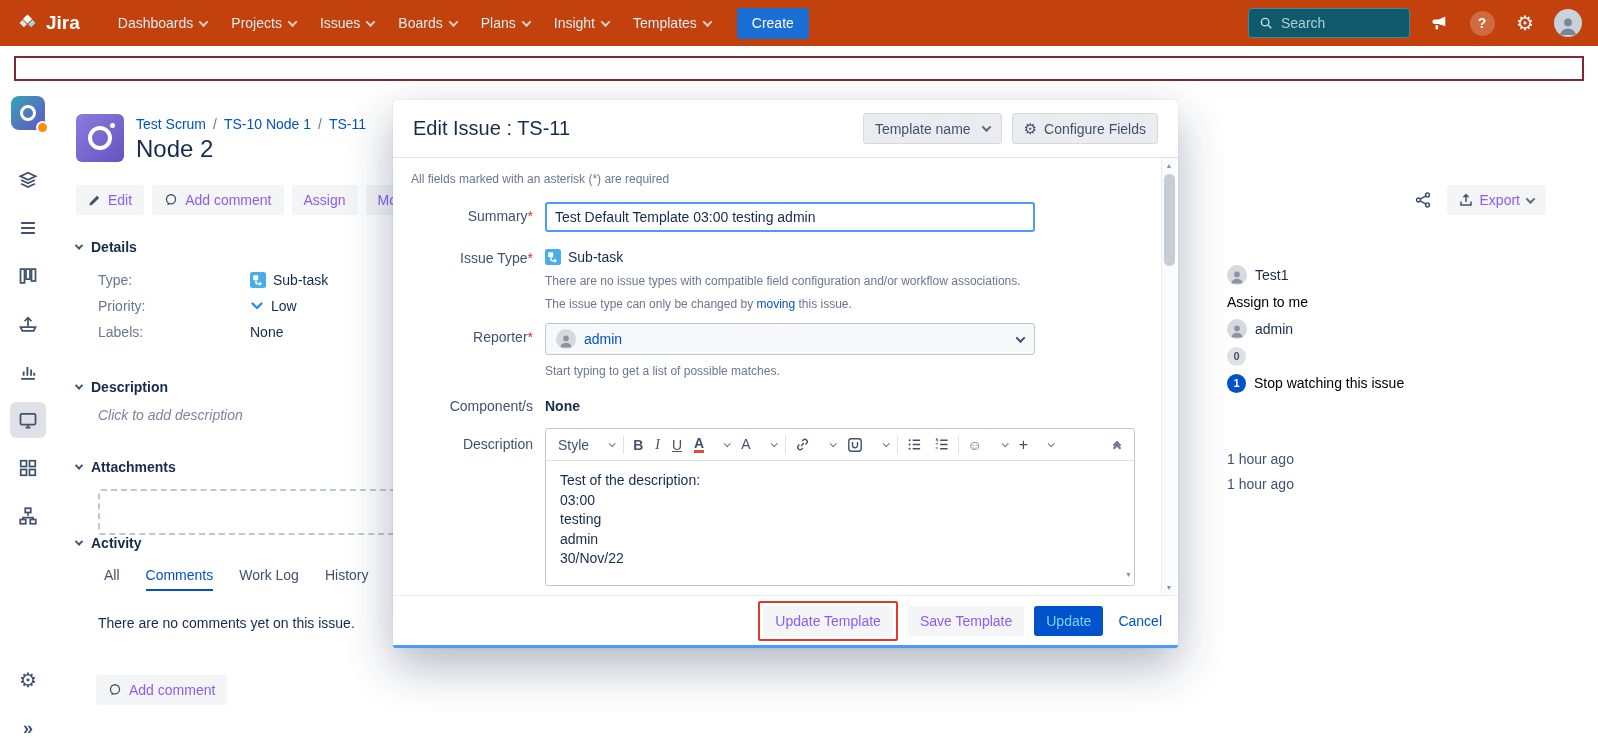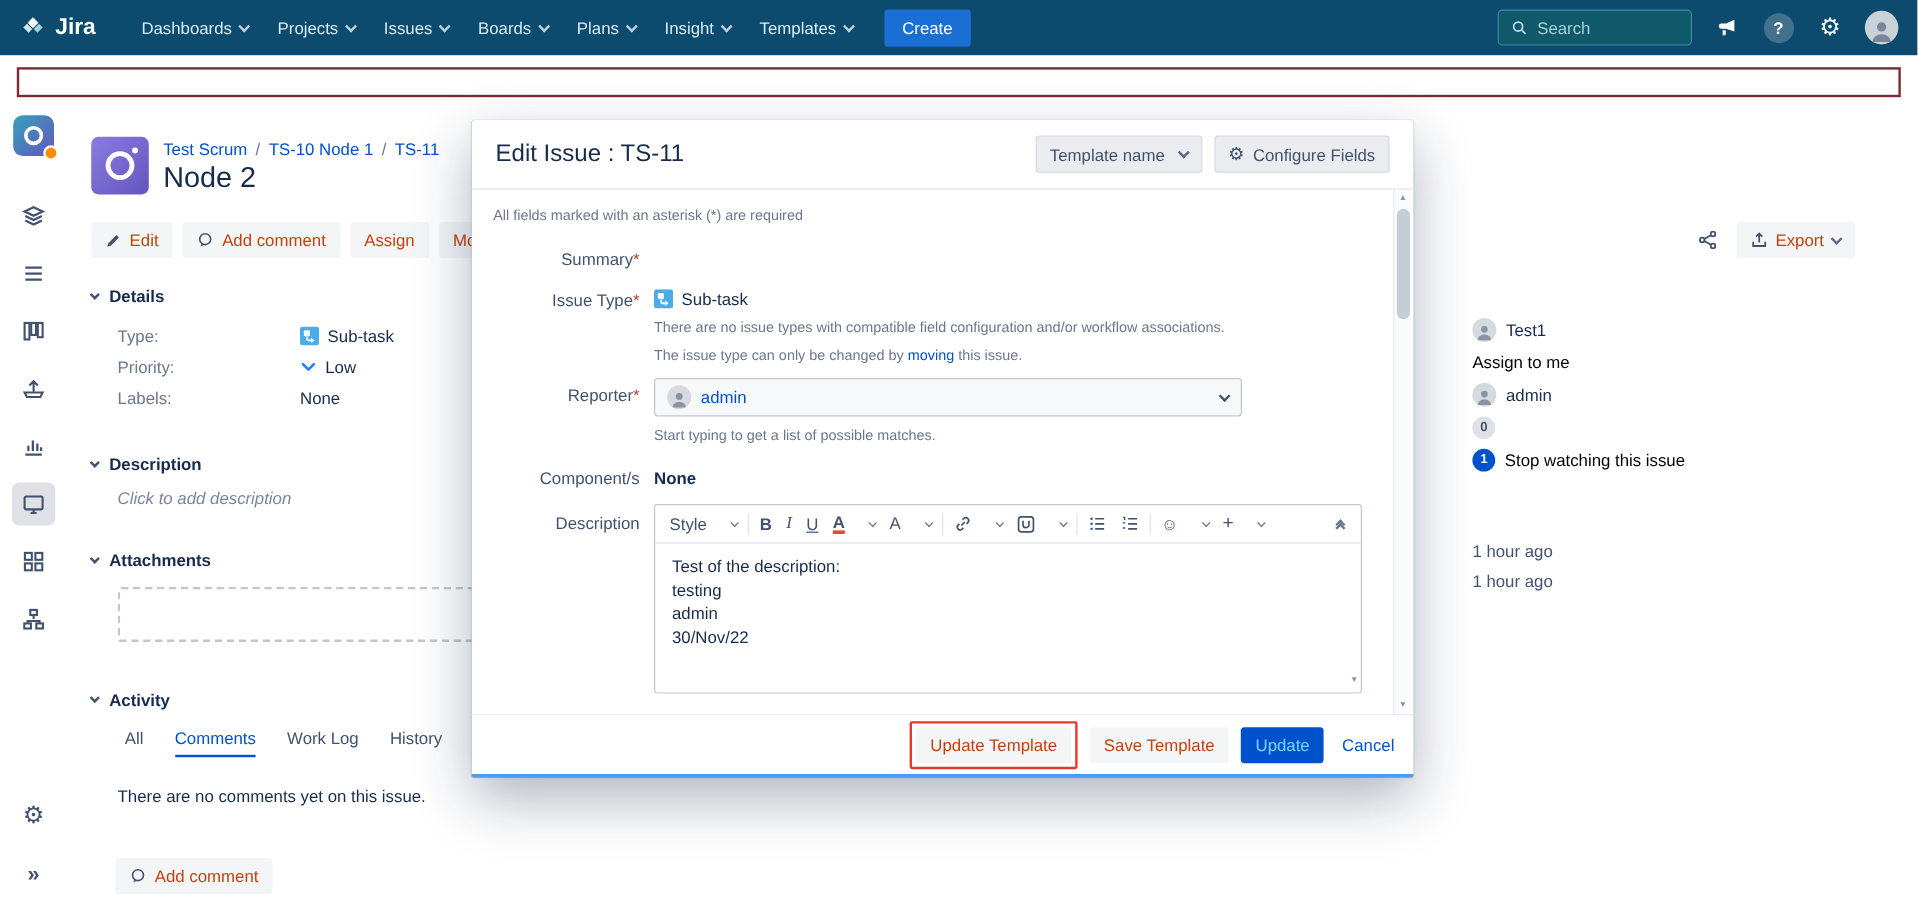--- a/index.html
+++ b/index.html
@@ -8,21 +8,21 @@
     position: relative;
     font-family: "Liberation Sans", sans-serif;
     font-size: 14px;
     color: #172b4d;
     background: #fff;
     overflow: hidden;
   }
   
   .nav {
     position:absolute; top:0; left:0; right:0; height:46px;
-    background:#0c4a6e; display:flex; align-items:center;
+    background:#c2410c; display:flex; align-items:center;
     padding:0 16px; color:#fff; z-index:6;
   }
   .nav-logo { display:flex; align-items:center; gap:7px; font-size:19px; font-weight:bold; margin-right:26px; cursor:pointer; }
   .nav-item { display:flex; align-items:center; gap:7px; color:#d9ecf1; margin:0 12px; cursor:pointer; white-space:nowrap; }
   .chev { width:7px; height:7px; border-right:2px solid currentColor; border-bottom:2px solid currentColor; display:inline-block; transform:rotate(45deg) translate(-1px,-1px); opacity:.85; }
   .create-btn { background:#1a6fd4; color:#fff; border:none; border-radius:3px; height:31px; padding:0 15px; font-size:14px; font-family:inherit; margin-left:14px; cursor:pointer; }
   .nav-right { margin-left:auto; display:flex; align-items:center; gap:15px; }
   .search-box { display:flex; align-items:center; gap:8px; background:#10596a; border:1px solid #3d8c9c; border-radius:4px; height:30px; width:162px; padding:0 10px; }
   .search-box input { background:transparent; border:none; outline:none; color:#eaf6f9; width:112px; font-size:14px; font-family:inherit; }
   .search-box input::placeholder { color:#a9cfd9; }
@@ -45,21 +45,21 @@
   
   .main { position:absolute; top:88px; left:56px; right:0; bottom:0; overflow:hidden; }
   .issue-header { display:flex; gap:12px; padding:26px 0 0 20px; }
   .proj-avatar { position:relative; width:48px; height:48px; border-radius:6px; background:linear-gradient(135deg,#8a7ce0,#6554c0); flex:none; cursor:pointer; }
   .proj-avatar::after { content:""; position:absolute; inset:12px; border-radius:50%; border:4px solid #fff; }
   .proj-avatar::before { content:""; position:absolute; right:9px; top:9px; width:5px; height:5px; border-radius:50%; background:#fff; }
   .crumbs { display:flex; align-items:center; gap:7px; font-size:14px; color:#6b778c; padding-top:2px; }
   .crumb { color:#0052cc; cursor:pointer; }
   .issue-title { font-size:24px; font-weight:500; color:#172b4d; margin-top:3px; }
   .action-row { display:flex; align-items:center; gap:8px; margin:22px 52px 0 20px; }
-  .btn { display:inline-flex; align-items:center; gap:7px; height:30px; padding:0 12px; background:#f4f5f7; border:none; border-radius:3px; color:#c2410c; font-size:14px; font-family:inherit; cursor:pointer; white-space:nowrap; }
+  .btn { display:inline-flex; align-items:center; gap:7px; height:30px; padding:0 12px; background:#f4f5f7; border:none; border-radius:3px; color:#8b5cf6; font-size:14px; font-family:inherit; cursor:pointer; white-space:nowrap; }
   .right-actions { margin-left:auto; display:flex; align-items:center; gap:12px; }
   .icon-only { background:transparent; padding:0 4px; }
   .section { margin-left:20px; }
   .sec-head { display:flex; align-items:center; gap:9px; font-weight:bold; color:#172b4d; cursor:pointer; }
   .sec-chev { width:6px; height:6px; border-right:2px solid #42526e; border-bottom:2px solid #42526e; transform:rotate(45deg) translate(-1px,-1px); }
   .fields { margin:12px 0 0 22px; }
   .frow { display:flex; padding:5px 0; align-items:center; }
   .flab { width:152px; color:#6b778c; }
   .fval { display:flex; align-items:center; gap:7px; color:#172b4d; }
   .desc-placeholder { margin:12px 0 0 22px; font-style:italic; color:#7a869a; cursor:pointer; }
@@ -358,21 +358,21 @@
   </div>
 
   <div class="section" style="margin-top:36px">
     <div class="sec-head">
       <span class="sec-chev"></span>
       <span>Attachments</span>
     </div>
     <div class="attach-box"></div>
   </div>
 
-  <div class="section" style="margin-top:40px">
+  <div class="section" style="">
     <div class="sec-head">
       <span class="sec-chev"></span>
       <span>Activity</span>
     </div>
     <div class="tabs">
       <span class="tab">All</span>
       <span class="tab active">Comments</span>
       <span class="tab">Work Log</span>
       <span class="tab">History</span>
       <span class="tab">Activity</span>
@@ -435,20 +435,23 @@
       <span class="gearmini">⚙</span>
       <span>Configure Fields</span>
     </div>
   </div>
 
   <div class="m-body">
     <div class="req-note">All fields marked with an asterisk (*) are required</div>
 
     <div class="mrow">
       <div class="mlab"><span>Summary</span><span class="req">*</span></div>
+      <div class="mfield">
+        <input class="summary-input" type="text" value="Test Default Template 03:00 testing admin" style="">
+      </div>
     </div>
 
     <div class="mrow">
       <div class="mlab"><span>Issue Type</span><span class="req">*</span></div>
       <div class="mfield">
         <div class="itype-val">
           <svg width="16" height="16" viewBox="0 0 16 16">
               <rect width="16" height="16" rx="2.5" fill="#4BADE8"></rect>
               <rect x="3.2" y="3.2" width="5" height="5" rx="0.8" fill="#fff"></rect>
               <path d="M6 8.5v2.2a1 1 0 0 0 1 1h2.6" stroke="#fff" stroke-width="1.5" fill="none"></path>
@@ -548,20 +551,21 @@
                 <span style="font-size:16px;line-height:1">+</span>
                 <span class="mini-chev"></span>
               </span>
             <span class="tb-right">
                 <span class="chev-up"></span>
                 <span class="chev-up"></span>
               </span>
           </div>
           <div class="ed-content">
             <div class="ed-line">Test of the description:</div>
+            <div class="ed-line">03:00</div>
             <div class="ed-line">testing</div>
             <div class="ed-line">admin</div>
             <div class="ed-line">30/Nov/22</div>
             <span class="ed-down">▼</span>
           </div>
         </div>
       </div>
     </div>
 
     <div class="scrolltrack">

